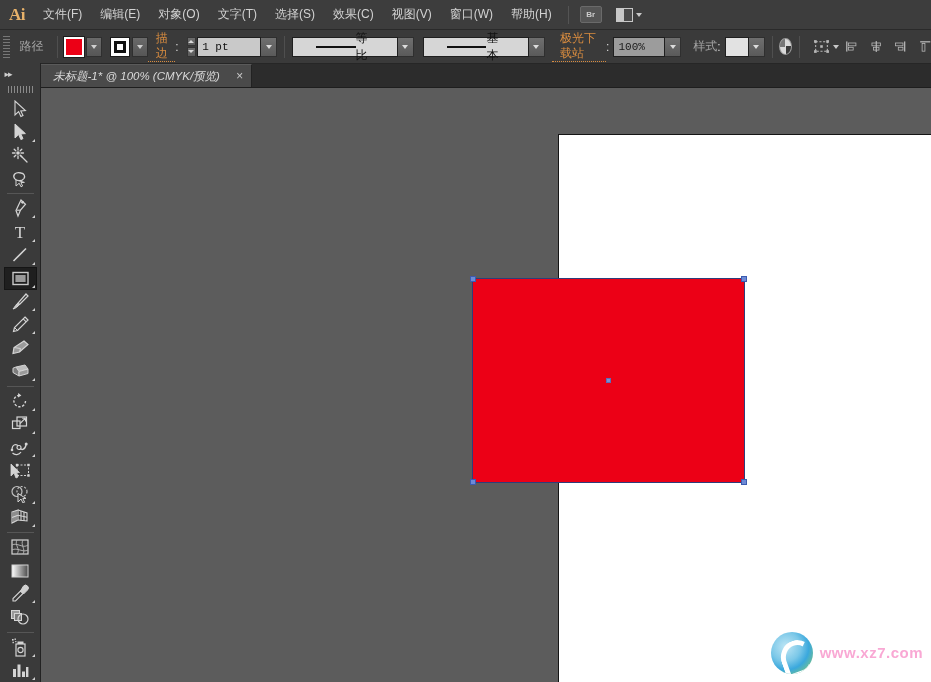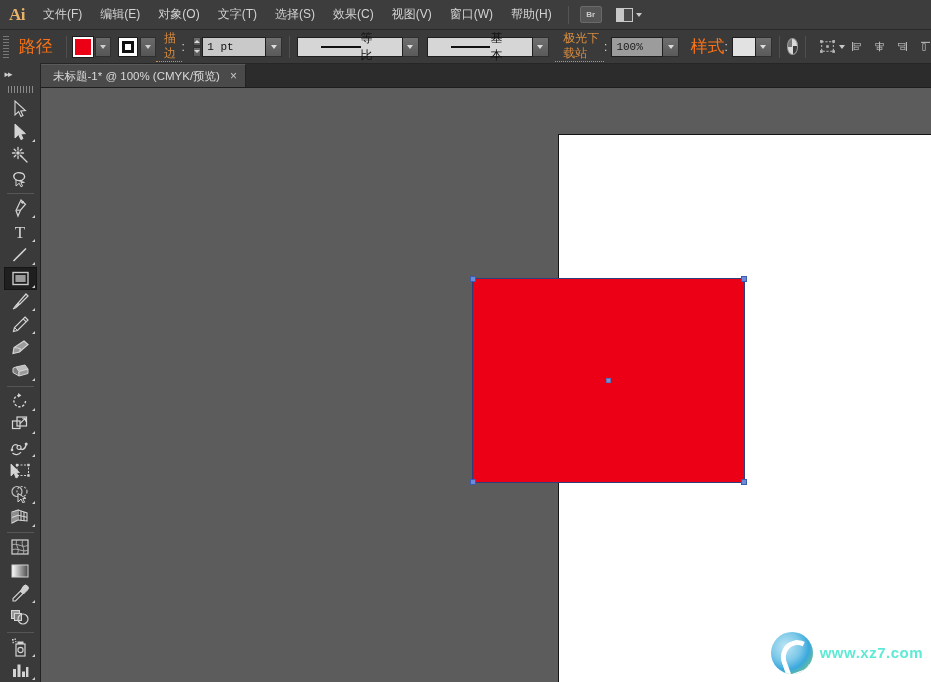--- a/index.html
+++ b/index.html
@@ -64,21 +64,21 @@
     position: absolute; left: 0; top: 30px; width: 931px; height: 34px;
     background: #3a3a3a;
     display: flex; align-items: center;
     border-bottom: 1px solid #262626;
   }
   .grip-v {
     width: 9px; height: 22px; margin: 0 4px 0 3px;
     background: repeating-linear-gradient(to bottom, #777 0 1px, #3a3a3a 1px 3px);
   }
   .cb-label {
-    color: #f97316; font-size: 17px; padding: 0 6px; white-space: nowrap;
+    color: #a3a3a3; font-size: 12px; padding: 0 6px; white-space: nowrap;
   }
   .cb-sep { width:1px; height:22px; background:#4f4f4f; margin: 0 7px; }
 
   .swatch-group { display: flex; align-items: center; }
   .swatch {
     width: 20px; height: 20px; border: 2px solid #fff; box-shadow: 0 0 0 1px #1c1c1c;
   }
   .sw-btn {
     width: 16px; height: 20px; margin-left: 2px;
     background: linear-gradient(#6a6a6a,#565656); border: 1px solid #2f2f2f;
@@ -149,23 +149,23 @@
     background:#2c2c2c; border-bottom:1px solid #1e1e1e;
     display:flex; align-items:flex-end;
   }
   .tab-gutter {
     width: 41px; height:24px; background:#3a3a3a;
     border-right:1px solid #222;
     display:flex;align-items:center;justify-content:center;
   }
   .doc-tab {
     height: 23px; background:#4a4a4a;
-    display:flex;align-items:center; padding: 0 8px 0 12px; gap:10px;
+    display:flex;align-items:center; padding: 0 8px 0 12px; gap:16px;
     border-right:1px solid #222; border-top:1px solid #5a5a5a;
-    color:#d9d9d9; font-size:11.5px; white-space:nowrap;
+    color:#d9d9d9; font-size:11.5px; white-space:nowrap;font-style:italic;
   }
   .tab-close { color:#c8c8c8; font-size:12px; line-height:1; }
 
   
   .toolpanel {
     position:absolute; left:0; top:64px; width:41px; height:618px;
     background:#3a3a3a; border-right:1px solid #232323;
     display:flex; flex-direction:column; align-items:center;
   }
   .tp-header {
@@ -226,21 +226,21 @@
     border:5px solid #ffffff; border-radius:50% 50% 50% 10%;
     border-right-color: transparent; transform: rotate(-20deg);
   }
   .wm-text { display:flex; flex-direction:column; line-height:1.05; }
   .wm-title {
     font-size:25px; font-weight:bold; color:#3aa8dd;
     font-family:"DejaVu Sans", sans-serif; letter-spacing:1px;
     text-shadow: 1px 1px 0 rgba(255,255,255,.35);
   }
   .wm-url {
-    font-size:15px; color:#5eead4; font-weight:bold; letter-spacing:.5px;
+    font-size:15px; color:#f9a8d4; font-weight:bold; letter-spacing:.5px;
     font-family:"Liberation Sans", sans-serif;
   }
 </style>
 </head>
 <body>
 
 <div id="app">
 
   <div class="menubar">
     <div class="ai-logo">Ai</div>

